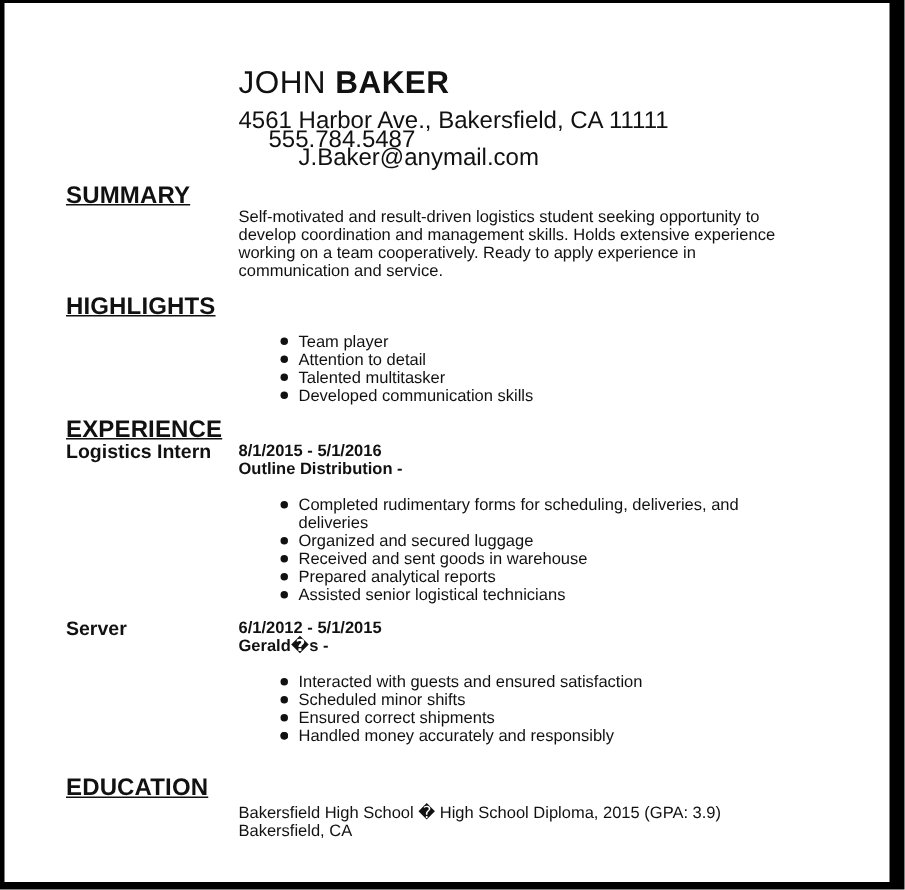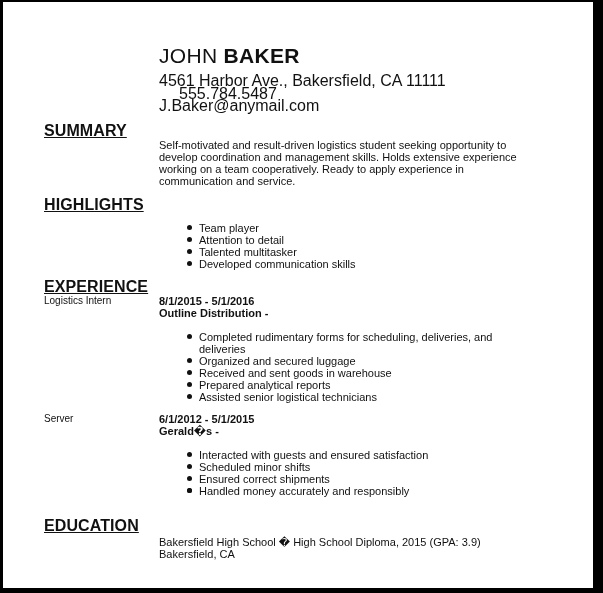--- a/index.html
+++ b/index.html
@@ -9,35 +9,35 @@
   .abs { position: absolute; white-space: nowrap; }
   .name { left: 156px; top: 42px; font-size: 21px; letter-spacing: 0.3px; line-height: 24px; }
   .name .first { font-weight: normal; }
   .name .last { font-weight: bold; }
   .contact { left: 156px; font-size: 16px; line-height: 12.3px; }
   .heading { left: 41px; font-size: 16px; font-weight: bold; line-height: 13px; letter-spacing: 0.1px; text-decoration: underline; }
   .body-text { left: 156px; font-size: 11px; line-height: 12px; }
   .bullets { position: absolute; left: 181px; margin: 0; padding: 0; list-style: none; font-size: 11px; line-height: 12px; }
   .bullets li { position: relative; padding-left: 15px; white-space: normal; }
   .bullets li .dot { position: absolute; left: 3px; top: 3px; width: 5px; height: 5px; border-radius: 50%; background: #111; }
-  .jobtitle { left: 41px; font-size: 10px; font-weight: normal; line-height: 12px; }
+  .jobtitle { left: 41px; font-size: 13px; font-weight: bold; line-height: 12px; }
   .jobdate { left: 156px; font-size: 11px; font-weight: bold; line-height: 12px; }
 </style>
 </head>
 <body>
 
 <div class="page">
 
   <div class="abs name" style="top:42px;">
     <span class="first">JOHN</span>
     <span class="last">BAKER</span>
   </div>
   <div class="abs contact" style="top:73px;">4561 Harbor Ave., Bakersfield, CA 11111</div>
   <div class="abs contact" style="top:85.5px;padding-left:20px;">555.784.5487</div>
-  <div class="abs contact" style="top:98px;">J.Baker@anymail.com</div>
+  <div class="abs contact" style="top:98px;margin-left:40px;">J.Baker@anymail.com</div>
 
   <div class="abs heading" style="top:122px;">SUMMARY</div>
   <div class="abs body-text" style="top:137px;text-align:center;">Self-motivated and result-driven logistics student seeking opportunity to</div>
   <div class="abs body-text" style="top:149px;">develop coordination and management skills. Holds extensive experience</div>
   <div class="abs body-text" style="top:161px;">working on a team cooperatively. Ready to apply experience in</div>
   <div class="abs body-text" style="top:173px;">communication and service.</div>
 
   <div class="abs heading" style="top:196px;">HIGHLIGHTS</div>
   <ul class="bullets" style="top:220px;">
     <li><span class="dot"></span><span>Team player</span></li>

